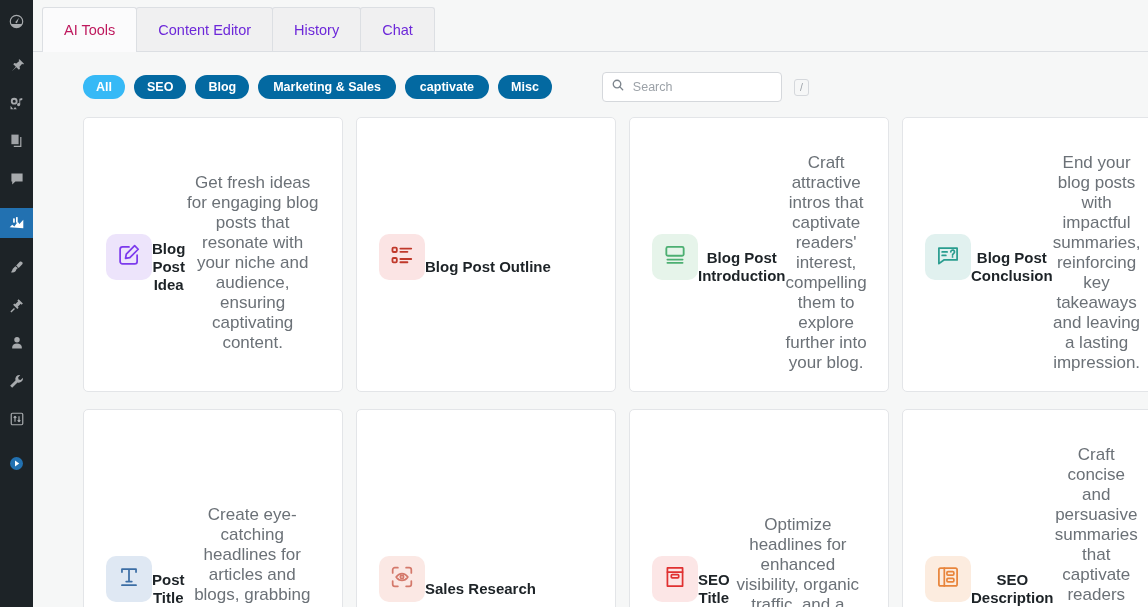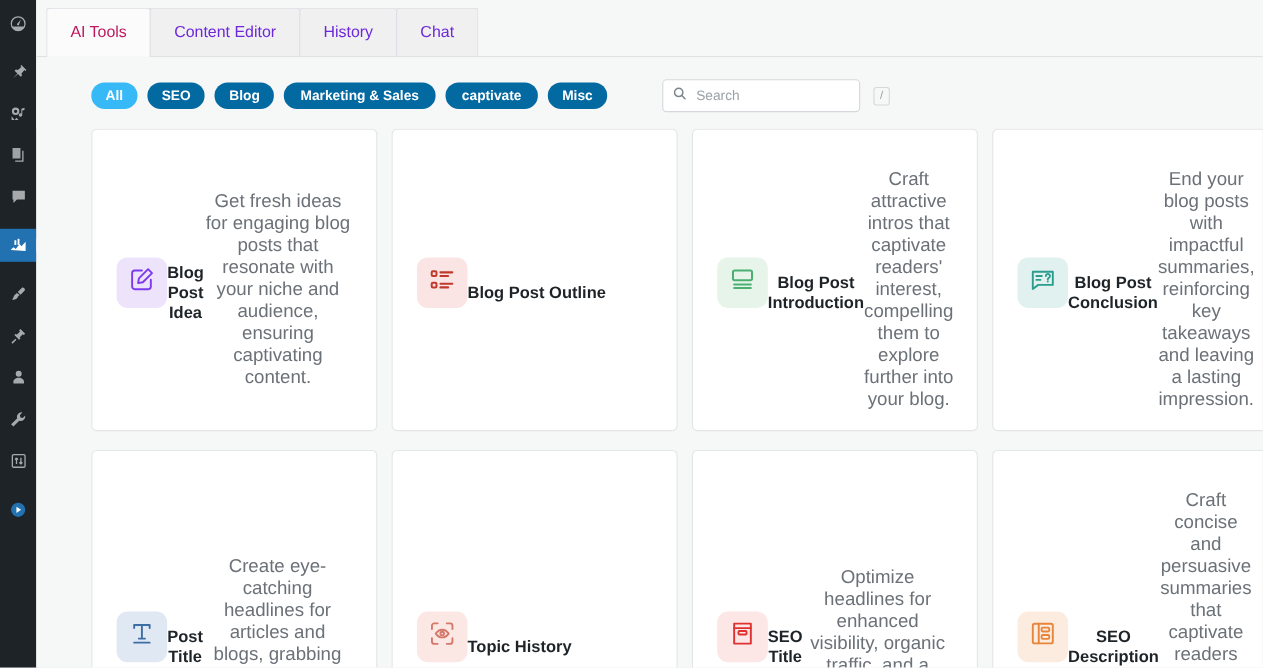--- a/index.html
+++ b/index.html
@@ -437,21 +437,21 @@
         <div class="card">
           <div class="card-icon" style="background:#fbe8e4">
             <span>
               <svg width="26" height="26" viewBox="0 0 24 24" fill="none" stroke="#d4786a" stroke-width="1.6" stroke-linecap="round" stroke-linejoin="round">
                 <path d="M3.4 8.2V5.4a2 2 0 012-2h2.8M15.8 3.4h2.8a2 2 0 012 2v2.8M20.6 15.8v2.8a2 2 0 01-2 2h-2.8M8.2 20.6H5.4a2 2 0 01-2-2v-2.8"></path>
                 <path d="M6.6 12s2.2-3.2 5.4-3.2S17.4 12 17.4 12s-2.2 3.2-5.4 3.2S6.6 12 6.6 12z"></path>
                 <circle cx="12" cy="12" r="1.5"></circle>
               </svg>
             </span>
           </div>
-          <div class="card-title">Topic History</div>
+          <div class="card-title">Sales Research</div>
         </div>
 
         <div class="card">
           <div class="card-icon" style="background:#fce6e6">
             <span>
               <svg width="26" height="26" viewBox="0 0 24 24" fill="none" stroke="#e03131" stroke-width="1.6" stroke-linecap="round" stroke-linejoin="round">
                 <path d="M5 3.6h14v16.8H5z"></path>
                 <path d="M5 7.4h14"></path>
                 <rect x="8.6" y="9.8" width="6.8" height="3" rx="0.8"></rect>
               </svg>

